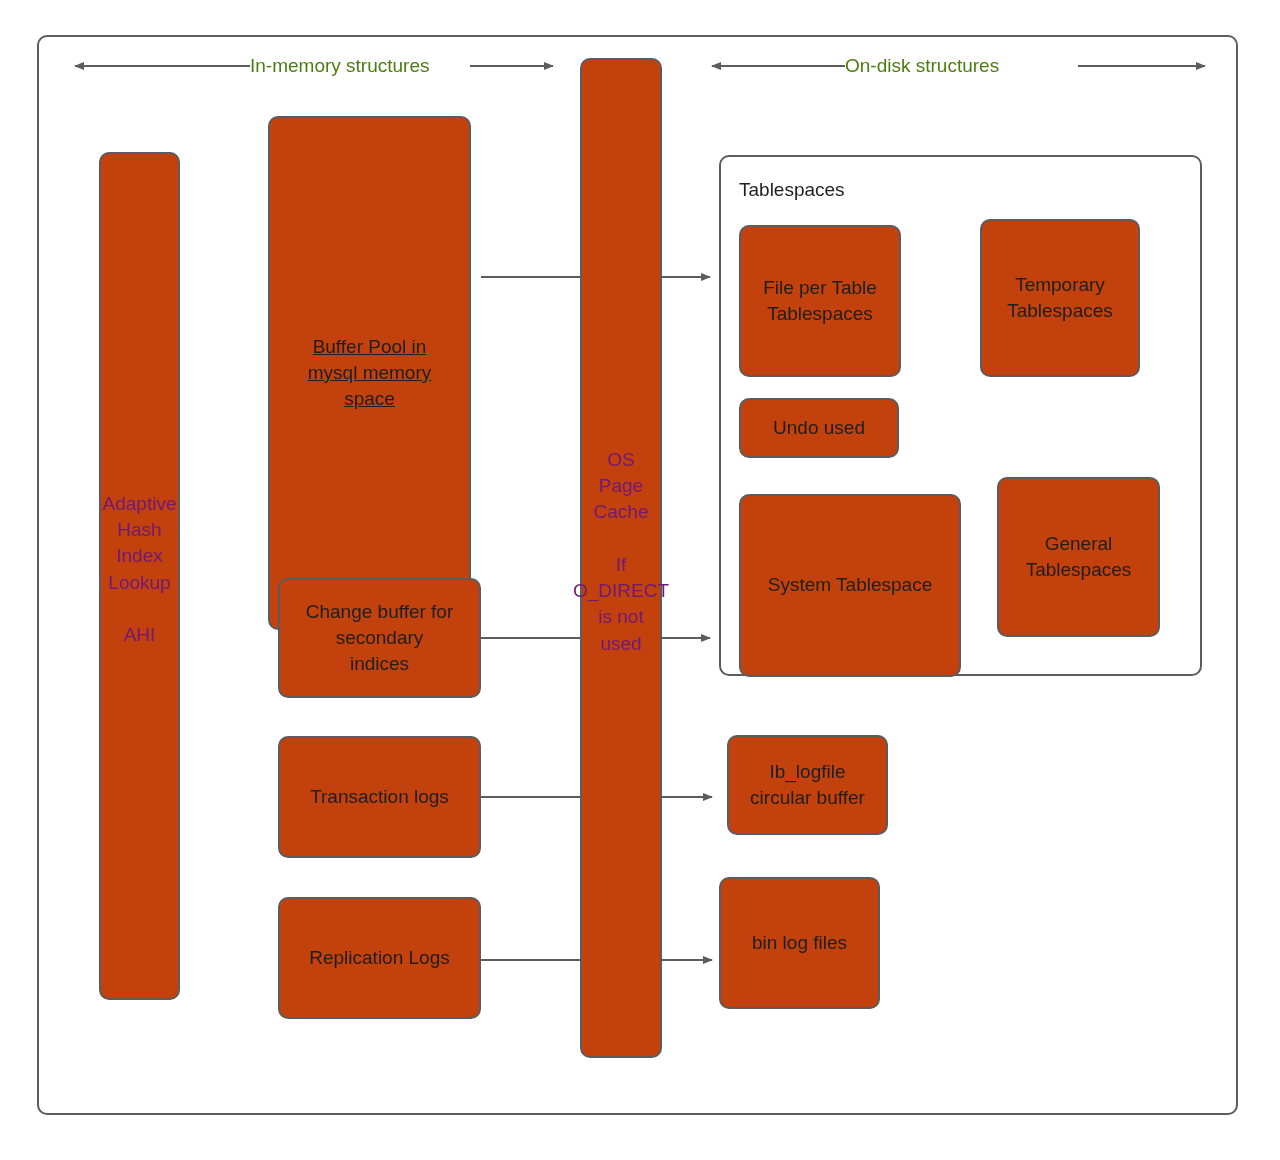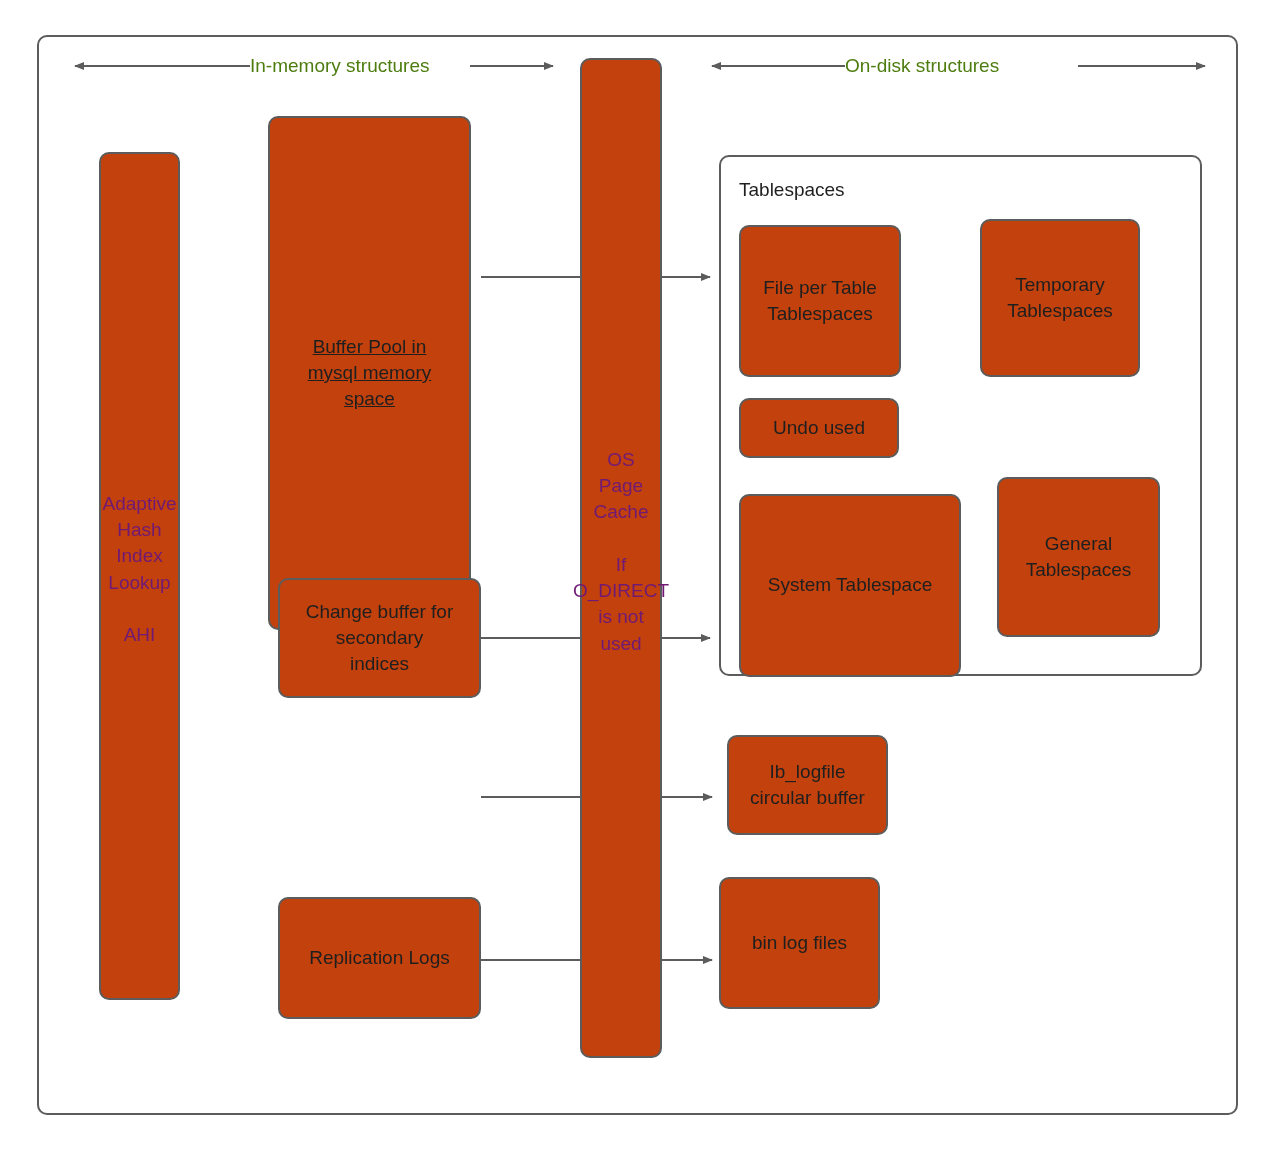--- a/index.html
+++ b/index.html
@@ -146,20 +146,21 @@
 AHI</div>
 
   <div class="box" style="left:268px; top:116px; width:203px; height:514px;text-decoration:underline;">Buffer Pool in
 mysql memory
 space</div>
 
   <div class="box" style="left:278px; top:578px; width:203px; height:120px;">Change buffer for
 secondary
 indices</div>
 
+  <div class="box" style="left:278px; top:736px; width:203px; height:122px;">Transaction logs</div>
 
   <div class="box" style="left:278px; top:897px; width:203px; height:122px;">Replication Logs</div>
 
   <div class="box container-box" style="left:719px; top:155px; width:483px; height:521px;">
     <span class="container-label" style="left:18px; top:20px;">Tablespaces</span>
   </div>
 
   <div class="box" style="left:739px; top:225px; width:162px; height:152px;">File per Table
 Tablespaces</div>
 

